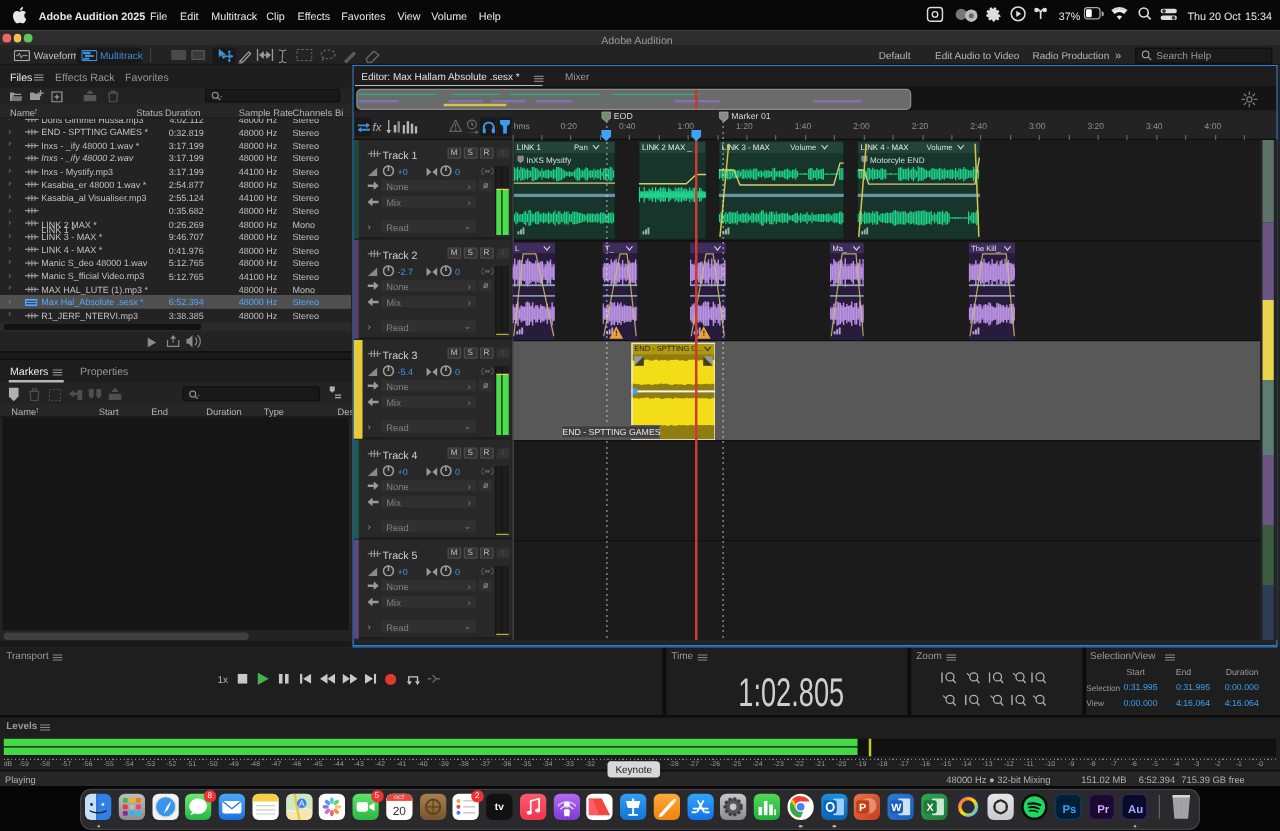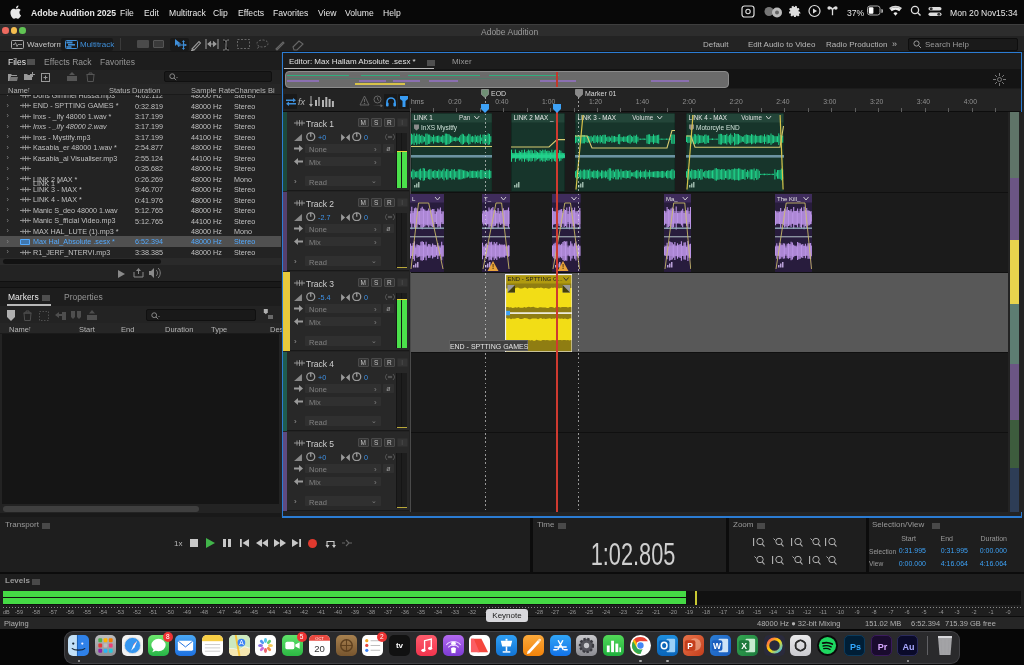--- a/index.html
+++ b/index.html
@@ -56,21 +56,21 @@
 <svg class="abs" style="left:910px;top:5px" width="12" height="13" viewBox="0 0 12 13">
       <circle cx="5" cy="5" r="3.6" fill="none" stroke="#ddd" stroke-width="1.3"></circle>
       <line x1="7.8" y1="7.8" x2="10.5" y2="10.5" stroke="#ddd" stroke-width="1.4"></line>
     </svg>
 <svg class="abs" style="left:928px;top:5px" width="14" height="13" viewBox="0 0 14 13">
       <rect x="0.5" y="2" width="13" height="3.6" rx="1.8" fill="#ddd"></rect>
       <circle cx="3.2" cy="3.8" r="1.5" fill="#333"></circle>
       <rect x="0.5" y="7.4" width="13" height="3.6" rx="1.8" fill="#ddd"></rect>
       <circle cx="10.8" cy="9.2" r="1.5" fill="#333"></circle>
     </svg>
-<div class="abs" style="left:950px;top:7.5px;font-size:8.6px;color:#e8e8e8;font-weight:normal;white-space:nowrap;">Mon 20 Nov</div>
+<div class="abs" style="left:950px;top:7.5px;font-size:8.6px;color:#e8e8e8;font-weight:normal;white-space:nowrap;">Thu 20 Oct</div>
 <div class="abs" style="left:996px;top:7.5px;font-size:8.6px;color:#e8e8e8;font-weight:normal;white-space:nowrap;">15:34</div>
 <div class="abs" style="left:0;top:24px;width:1024px;height:605px;background:#232323;"></div>
 <div class="abs" style="left:0;top:24px;width:1024px;height:12px;background:#2d2d2d;border-top:1px solid #3e3e3e;"></div>
 <div class="abs" style="left:2.2px;top:27.2px;width:6.6px;height:6.6px;border-radius:50%;background:#ee6a5f;"></div>
 <div class="abs" style="left:10.6px;top:27.2px;width:6.6px;height:6.6px;border-radius:50%;background:#f5bd4f;"></div>
 <div class="abs" style="left:19px;top:27.2px;width:6.6px;height:6.6px;border-radius:50%;background:#61c454;"></div>
 <div class="abs" style="left:481px;top:27px;font-size:8.5px;color:#9a9a9a;font-weight:normal;white-space:nowrap;">Adobe Audition</div>
 <div class="abs" style="left:0;top:36px;width:1024px;height:16px;background:#232323;border-bottom:1px solid #161616;"></div>
 <svg class="abs" style="left:11px;top:39.5px" width="13" height="9" viewBox="0 0 13 9">
       <rect x="0.5" y="0.5" width="12" height="8" rx="1" fill="none" stroke="#aaa"></rect>

